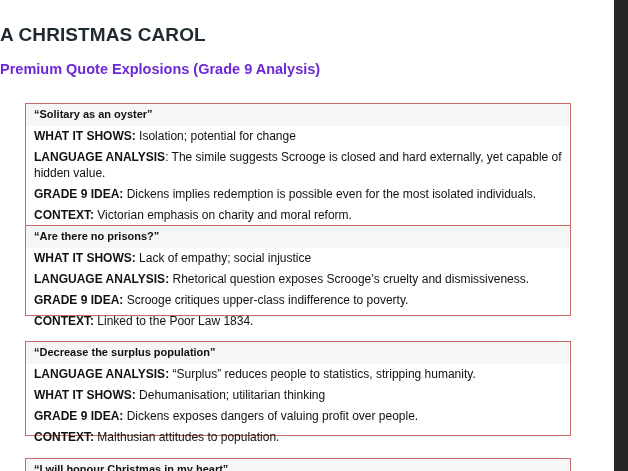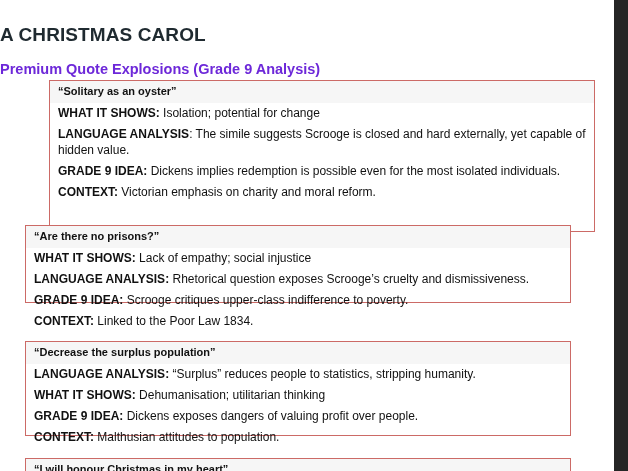--- a/index.html
+++ b/index.html
@@ -24,22 +24,22 @@
       border: 1px solid #cc6a66; box-sizing: border-box; background: #fff;
     }
     .card .quote {
       background: #f6f6f6; font-weight: bold; font-size: 11px;
       padding: 4px 8px 5px 8px; line-height: 13px;
     }
     .card .row {
       font-size: 12px; line-height: 16px; padding: 2px 8px 3px 8px;
     }
     .card .row .lbl { font-weight: bold; }
-    .c1 { top: 80px; height: 152px; margin-left: 24px; }
-    .c2 { top: 225px; height: 78px; }
+    .c1 { top: 103px; height: 152px; }
+    .c2 { top: 225px; height: 91px; }
     .c3 { top: 341px; height: 95px; }
     .c4 { top: 458px; height: 30px; }
   </style>
 </head>
 <body>
 
 <div class="page">
   <div class="doc-title">A CHRISTMAS CAROL</div>
   <div class="doc-subtitle">Premium Quote Explosions (Grade 9 Analysis)</div>
 

